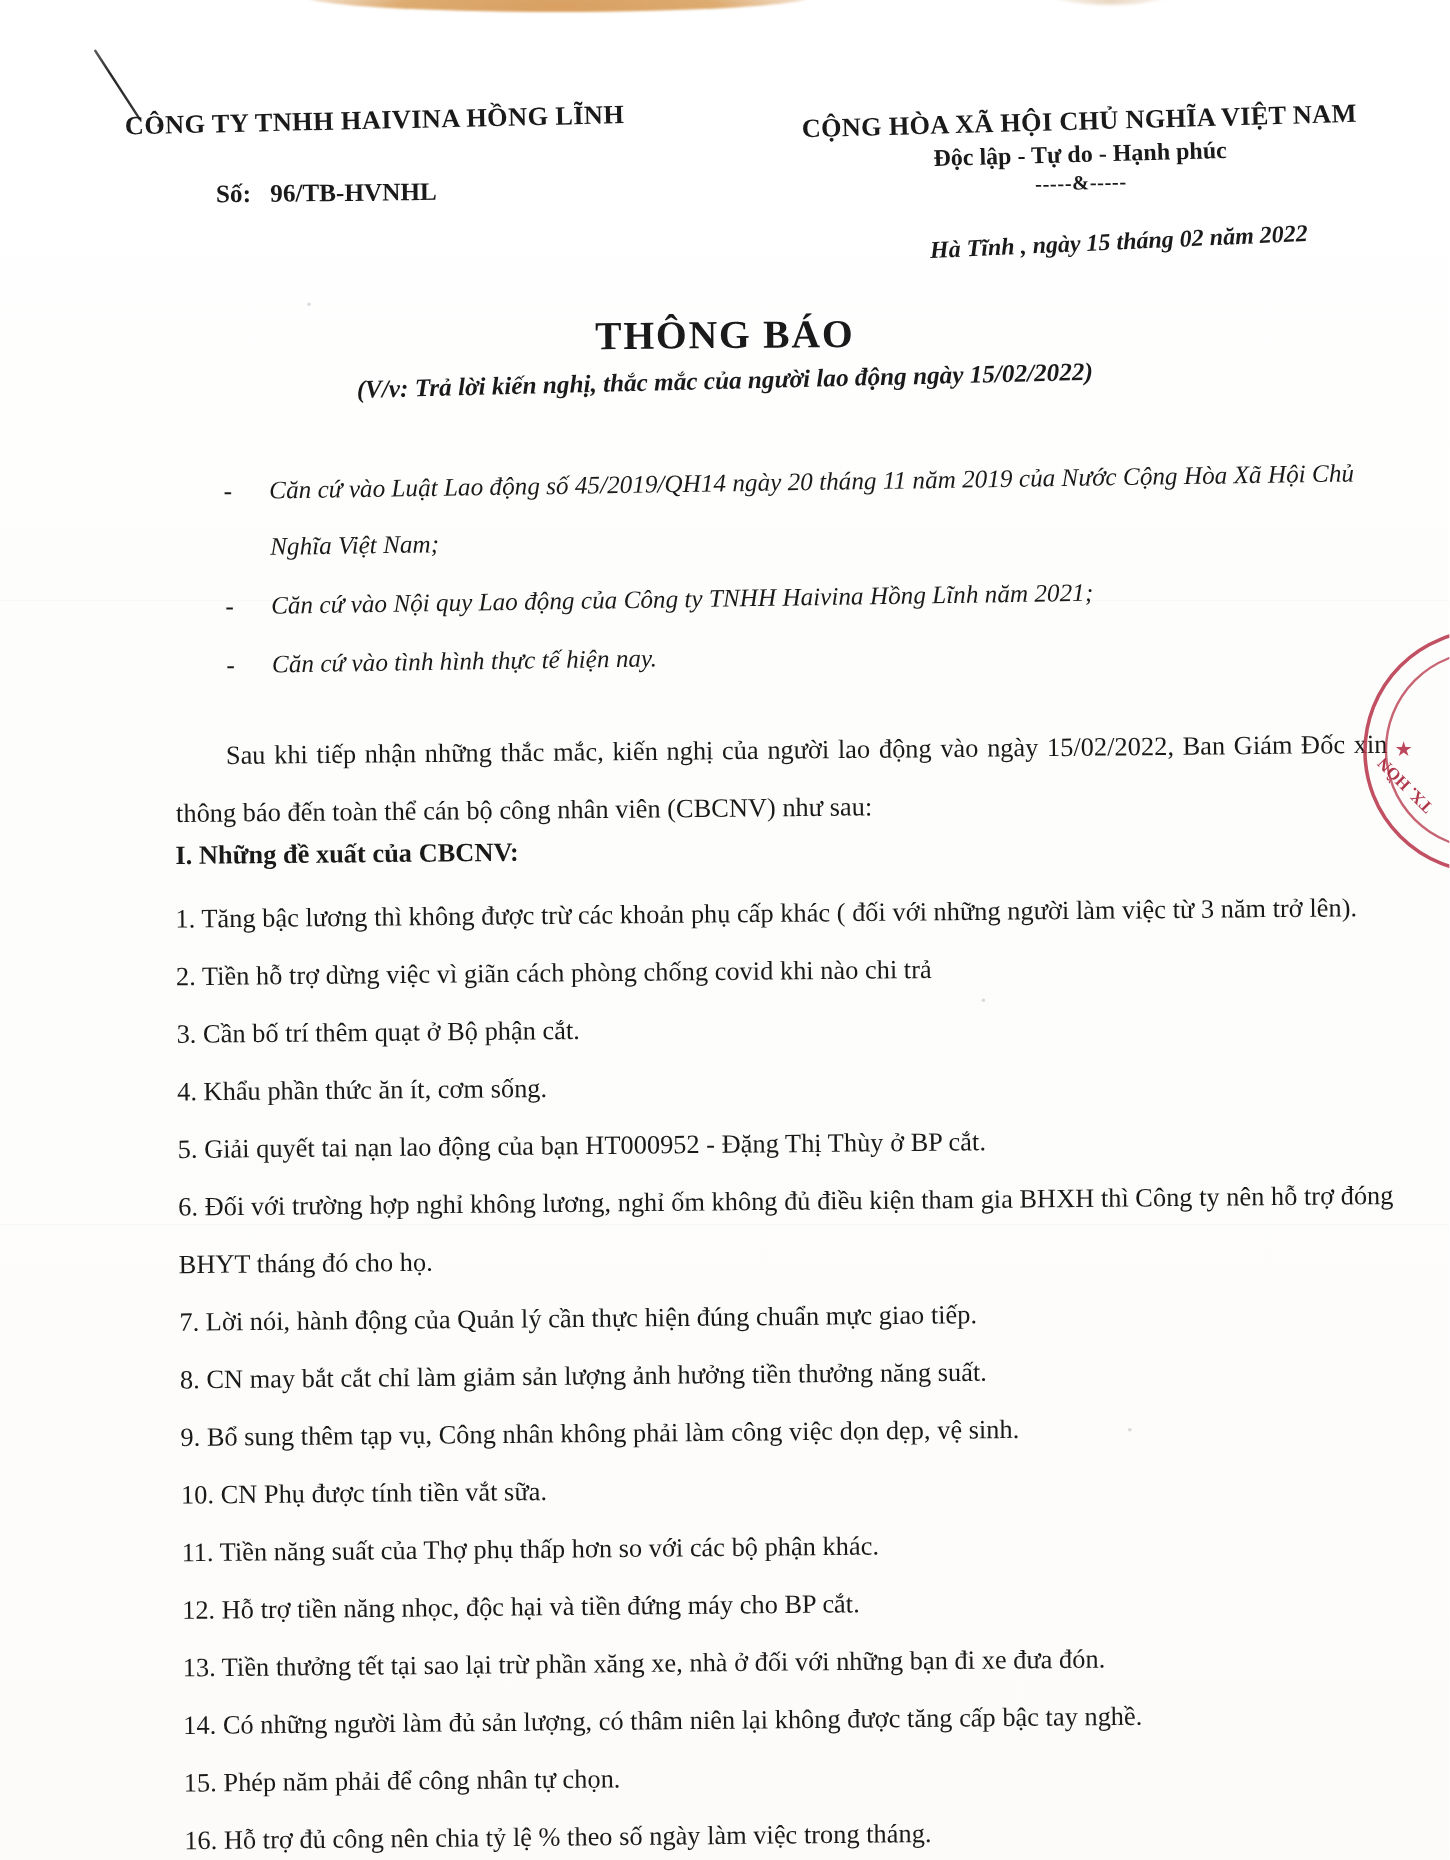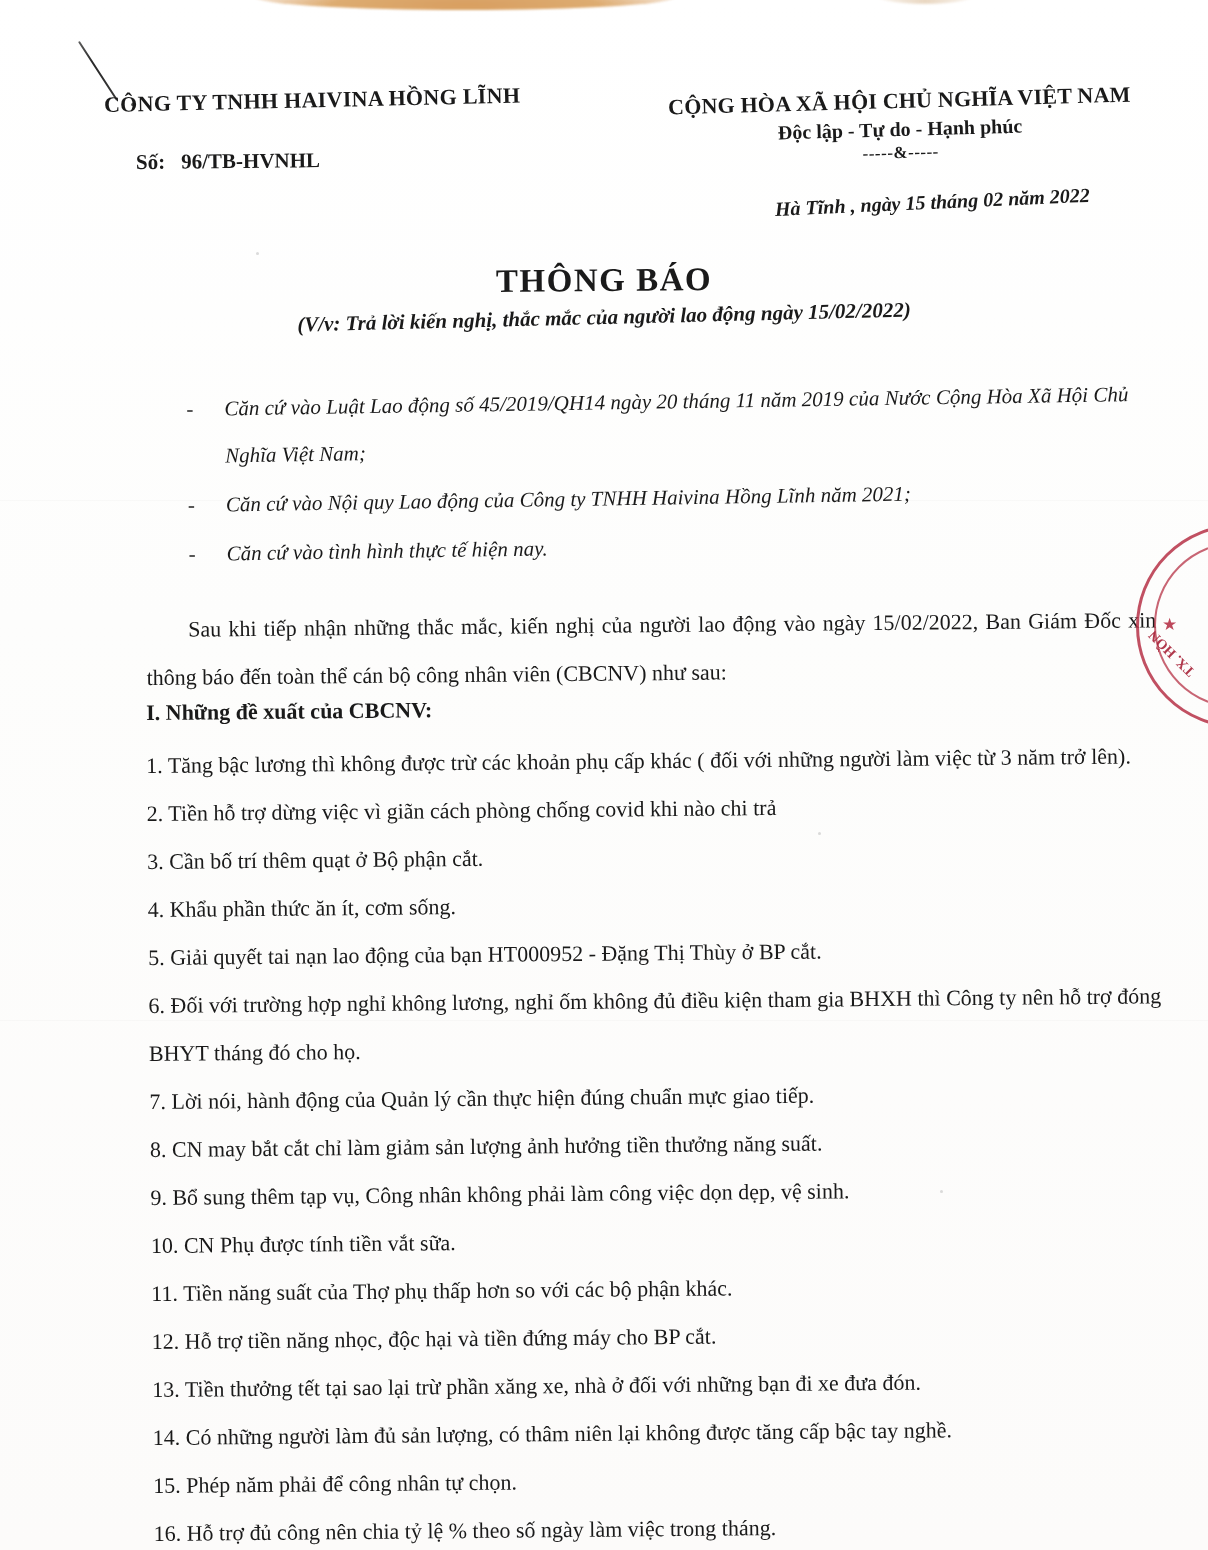--- a/index.html
+++ b/index.html
@@ -87,21 +87,21 @@
   .hdr-so {
     position: absolute;
     left: 136px;
     top: 150px;
     font-size: 21px;
     font-weight: 700;
     white-space: nowrap;
     transform: rotate(-0.6deg);
     transform-origin: left center;
   }
-  .hdr-so .so-label { margin-right: 16px; }
+  .hdr-so .so-label { margin-right: 16px; margin-left: 44px; }
 
   .hdr-right {
     position: absolute;
     left: 640px;
     top: 88px;
     width: 520px;
     text-align: center;
     transform: rotate(-1.6deg);
     transform-origin: center center;
   }

